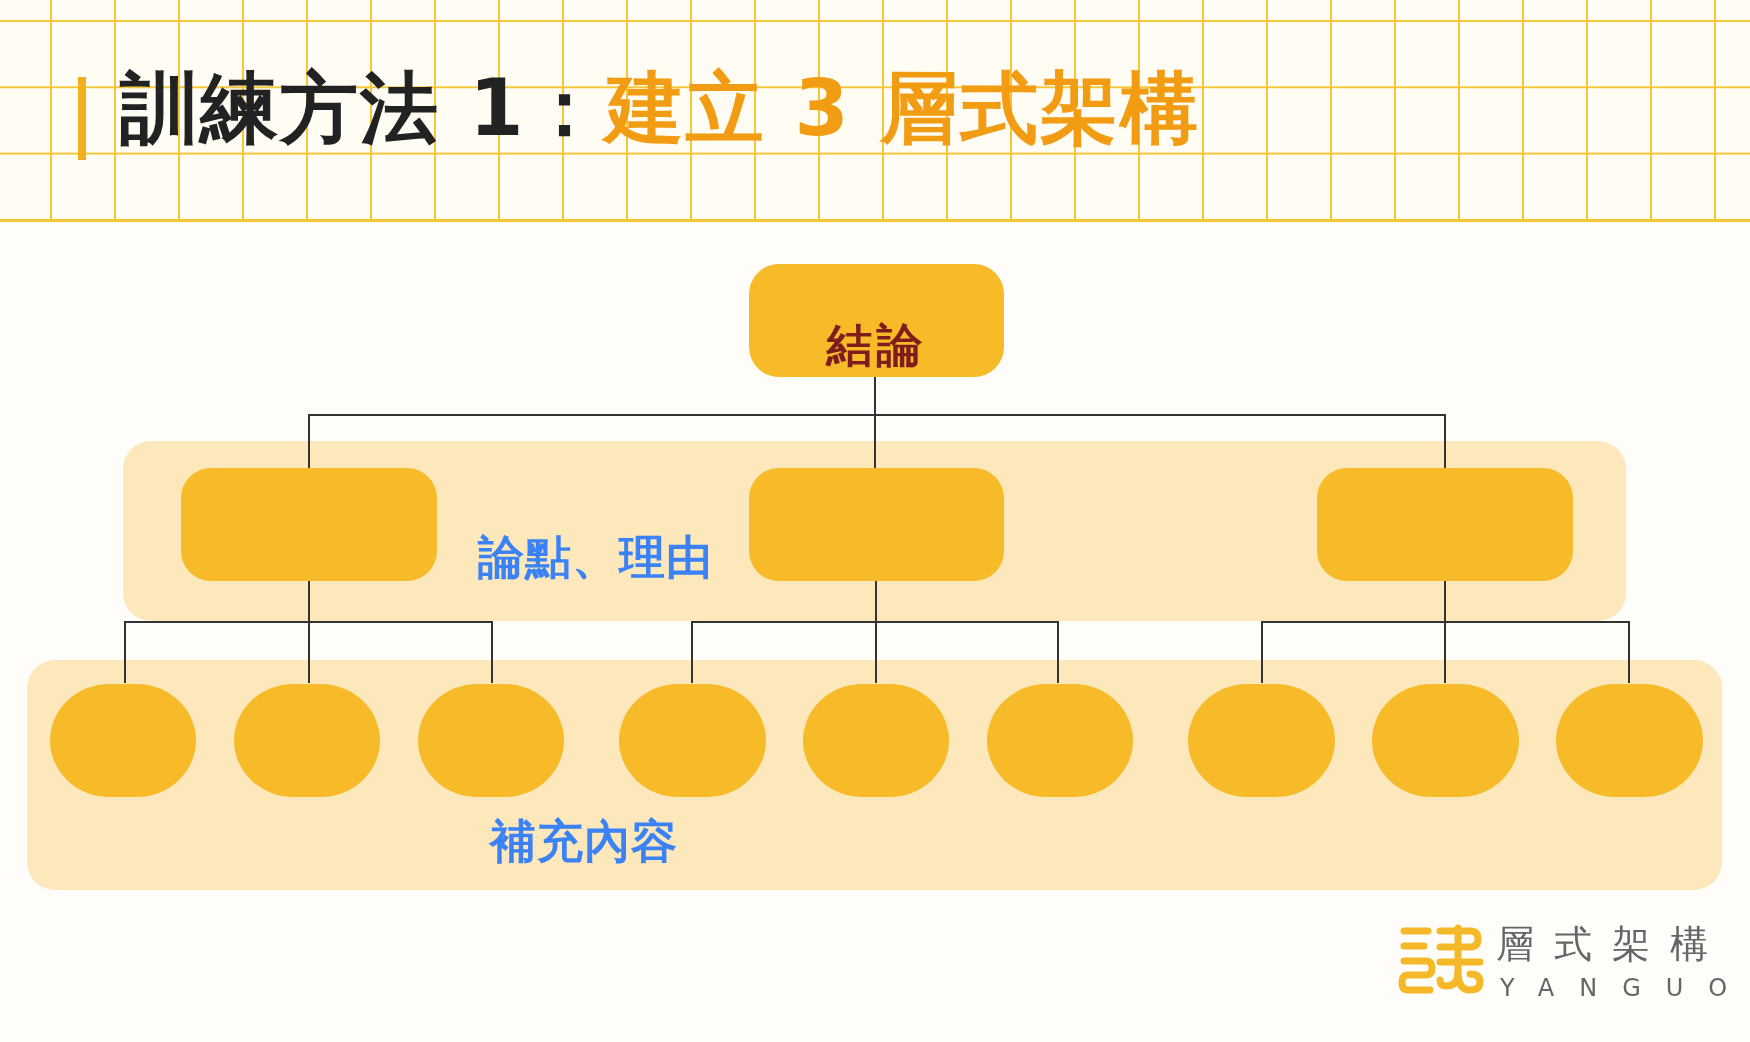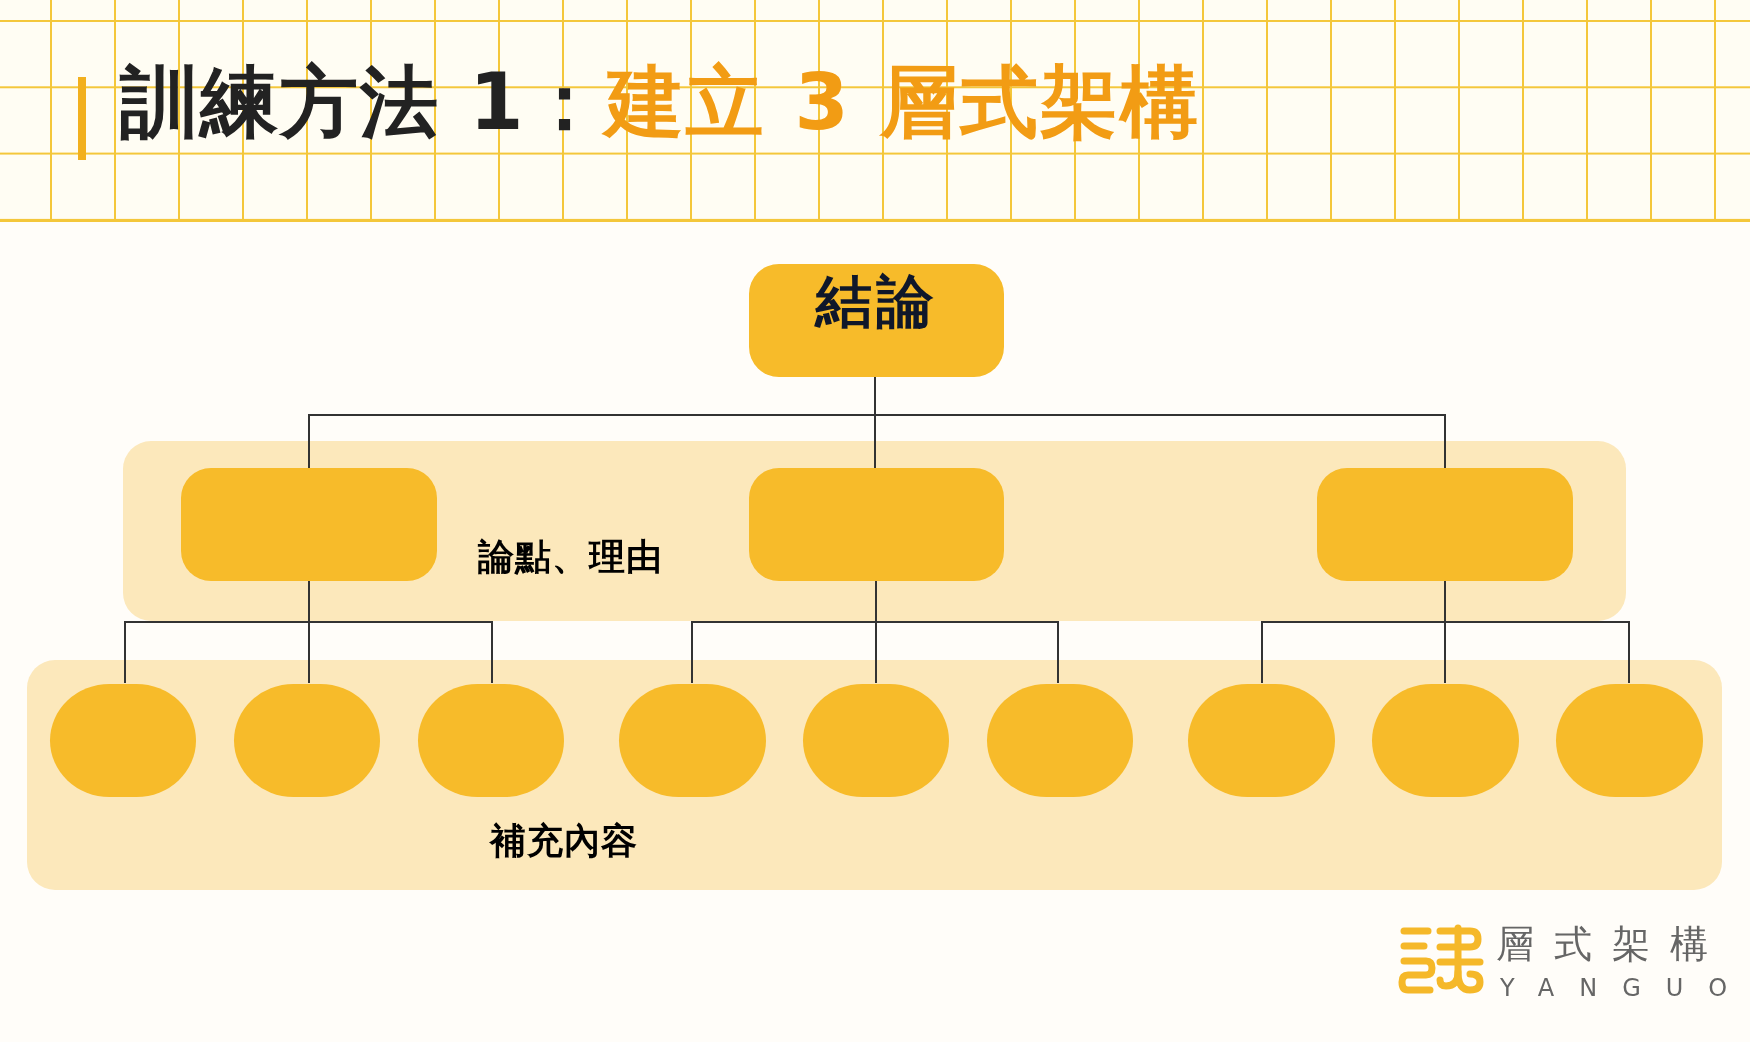--- a/index.html
+++ b/index.html
@@ -7,30 +7,30 @@
   .grid { position:absolute; left:0; top:0; width:1750px; height:222px; background-color:#fffdf3;
     background-image:
       linear-gradient(to right, #f4c73a 0, #f4c73a 2px, transparent 2px),
       linear-gradient(to bottom, #f4c73a 0, #f4c73a 2px, transparent 2px);
     background-size:64px 66.3px;
     background-position:50px 20px;
   }
   .grid-bottom { position:absolute; left:0; top:219px; width:1750px; height:3px; background:#f4c73a; }
   .grid-cover { position:absolute; left:0; top:222px; width:1750px; height:820px; background:#fffdf9; }
   .accent-bar { position:absolute; left:78px; top:77px; width:8px; height:83px; background:#f2b01e; }
-  .title { position:absolute; left:120px; top:54px; font-size:78px; font-weight:bold; line-height:96px; white-space:nowrap; letter-spacing:2px; }
+  .title { position:absolute; left:120px; top:60px; font-size:78px; font-weight:bold; line-height:96px; white-space:nowrap; letter-spacing:2px; }
   .title .dark { color:#222222; }
   .title .hl { color:#f29c14; }
   .band { position:absolute; background:#fce8bb; border-radius:28px; }
   .node { position:absolute; background:#f7bb2a; }
   .rect { border-radius:30px; }
   .oval { border-radius:60px / 57px; }
-  .top-node { display:flex; align-items:flex-start; justify-content:center; color:#0f172a; font-size:57px; font-weight:bold; letter-spacing:4px; }
+  .top-node { display:flex; align-items:flex-end; justify-content:center; color:#7f1d1d; font-size:46px; font-weight:bold; letter-spacing:4px; }
   .line { position:absolute; background:#333333; }
-  .band-label { position:absolute; color:#000000; font-size:36px; font-weight:bold; white-space:nowrap; letter-spacing:1px; line-height:56px; }
+  .band-label { position:absolute; color:#3b82f6; font-size:46px; font-weight:bold; white-space:nowrap; letter-spacing:1px; line-height:56px; }
   .logo { position:absolute; left:1396px; top:924px; }
   .logo-cn { position:absolute; left:1496px; top:922px; font-size:38px; color:#666666; letter-spacing:20px; line-height:44px; white-space:nowrap; }
   .logo-en { position:absolute; left:1500px; top:976px; font-size:24px; color:#666666; letter-spacing:25px; line-height:24px; white-space:nowrap; }
 </style>
 </head>
 <body>
 
 <div class="grid"></div>
 <div class="grid-bottom"></div>
 <div class="grid-cover"></div>

